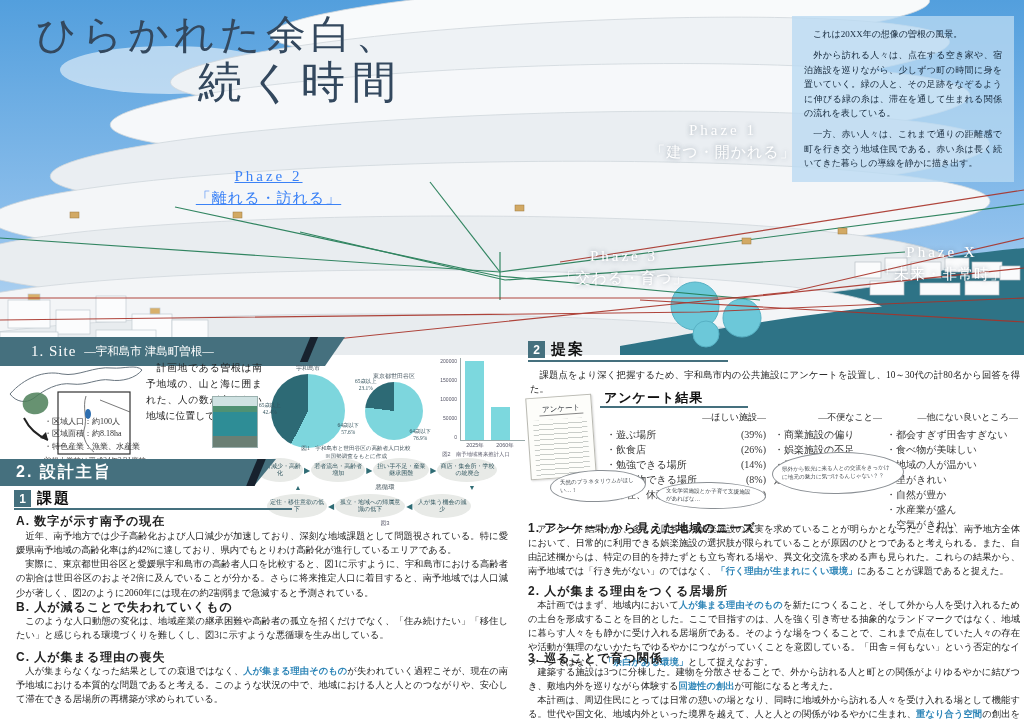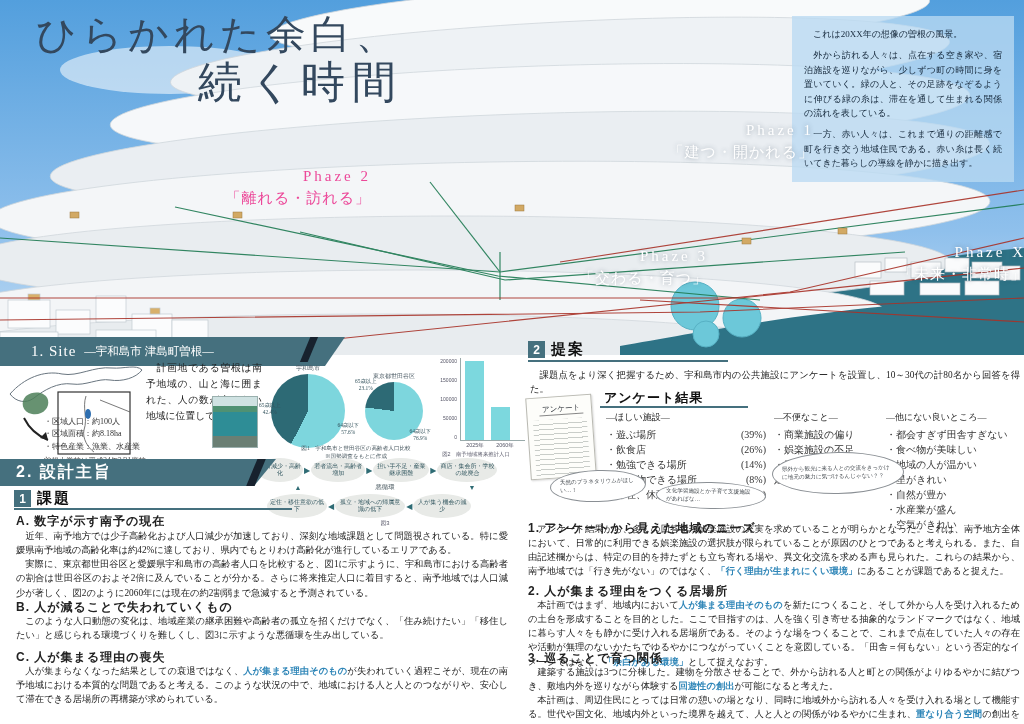--- a/index.html
+++ b/index.html
@@ -8,24 +8,24 @@
   
   .hero{position:absolute;left:0;top:0;width:1024px;height:355px;overflow:hidden;}
   .hero svg{position:absolute;left:0;top:0;}
   .poster-title{position:absolute;left:36px;top:12px;color:#33485e;line-height:1.15;}
   .poster-title .t1{font-size:40px;letter-spacing:5px;}
   .poster-title .t2{font-size:44px;letter-spacing:7px;margin-left:162px;}
   .narrative{position:absolute;right:10px;top:16px;width:198px;background:rgba(186,218,242,0.78);
              padding:11px 12px;font-size:9px;line-height:1.6;color:#16293c;text-align:justify;}
   .narrative p{margin:0 0 7px 0;}
   .narrative p:last-child{margin:0;}
-  .phase{position:absolute;text-align:right;line-height:1.45;}
+  .phase{position:absolute;text-align:center;line-height:1.45;}
   .phase .pname{font-size:15px;letter-spacing:3px;}
   .phase .psub{font-size:15px;letter-spacing:1px;}
-  .phase.dark{color:#ec4899;}
+  .phase.dark{color:#3b82f6;text-decoration:underline;}
   .phase.light{color:#ffffff;text-shadow:0 0 5px rgba(40,60,80,.45);}
   #ph-2{left:166px;top:166px;width:205px;}
   #ph-1{left:632px;top:120px;width:182px;}
   #ph-3{left:540px;top:246px;width:168px;}
   #ph-x{left:858px;top:242px;width:168px;}
   
   .banner{position:absolute;background:#45707e;color:#fff;display:flex;align-items:center;}
   #site-banner{left:0;top:337px;width:314px;height:29px;padding-left:31px;font-size:15px;letter-spacing:1px;
                clip-path:polygon(0 0,100% 0,calc(100% - 20px) 100%,0 100%);}
   #site-banner .sub{font-size:11.5px;margin-left:8px;letter-spacing:0;}
@@ -95,21 +95,21 @@
   .sec-body{position:absolute;font-size:9.3px;line-height:1.52;color:#222;text-align:justify;}
   .sec-body p{margin:0;}
   .em-blue{color:#2f86b8;font-weight:bold;}
   
   #teian-rule{left:528px;top:360px;width:200px;}
   .survey-title{position:absolute;left:604px;top:389px;font-family:"Liberation Sans","DejaVu Sans",sans-serif;
                 font-weight:bold;font-size:13px;color:#111;letter-spacing:1px;}
   #survey-rule{left:600px;top:406px;width:148px;}
   .survey-cols{position:absolute;left:600px;top:411px;width:420px;display:flex;}
   .scol{box-sizing:border-box;}
-  .scol .ctitle{text-align:left;font-size:9px;color:#222;margin-bottom:3px;letter-spacing:0;}
+  .scol .ctitle{text-align:right;font-size:9px;color:#222;margin-bottom:3px;letter-spacing:0;}
   .scol .item{display:flex;justify-content:space-between;font-size:10px;color:#333;line-height:1.5;}
   .scol .item .lb::before{content:"・";}
   .scol.w1{width:172px;padding:0 6px;}
   .scol.w2{width:112px;padding:0 2px;}
   .scol.w3{width:136px;padding:0 2px;margin-left:auto;}
   .bubble{position:absolute;border:1px solid #8a8f94;border-radius:50%;display:flex;align-items:center;
           justify-content:center;text-align:left;font-size:5.6px;line-height:1.35;color:#454b50;
           padding:4px 9px;box-sizing:border-box;background:#fff;}
   #bub1{left:550px;top:470px;width:96px;height:32px;transform:rotate(-2deg);}
   #bub2{left:656px;top:482px;width:110px;height:27px;transform:rotate(1deg);}

